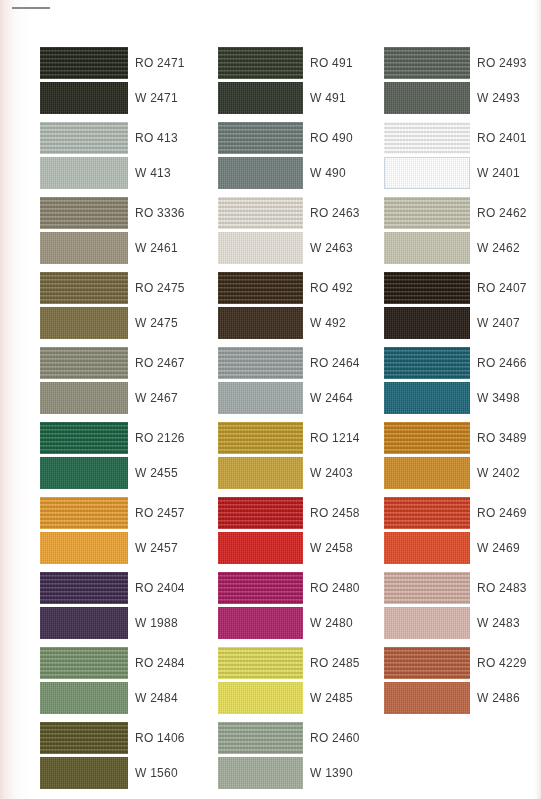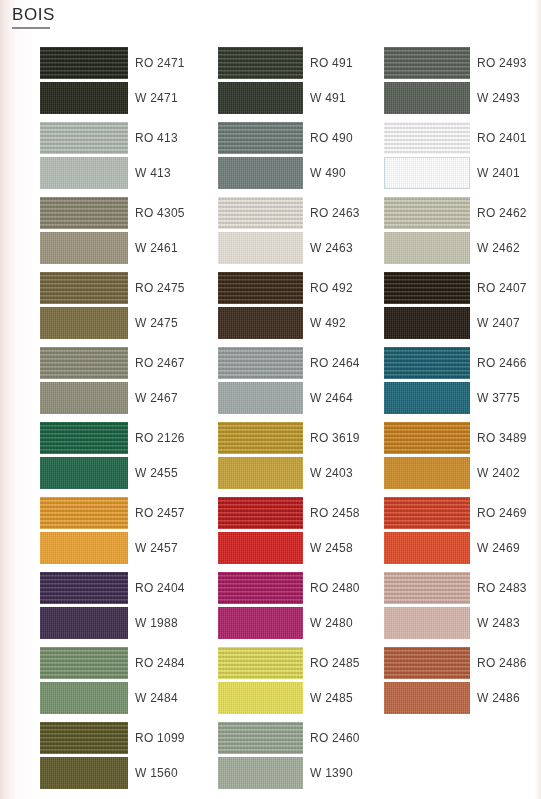--- a/index.html
+++ b/index.html
@@ -132,21 +132,20 @@
   .col1 .chip-label { left: 92px; }
   .col2 .chip { width: 86px; }
   .col2 .chip-label { left: 93px; }
 </style>
 </head>
 <body>
 
 <div id="page">
 
   <div id="header">
-    <div id="page-title">BOIS</div>
     <div id="title-rule"></div>
   </div>
 
   <div id="columns">
       <div class="column col0">
         <div class="pair">
           <div class="swatch-row">
             <div class="chip grainy" style="background-color: rgb(35, 38, 28);"></div>
             <div class="chip-label">RO 2471</div>
           </div>
@@ -161,21 +160,21 @@
             <div class="chip-label">RO 413</div>
           </div>
           <div class="swatch-row">
             <div class="chip" style="background-color: rgb(179, 189, 180);"></div>
             <div class="chip-label">W 413</div>
           </div>
         </div>
         <div class="pair">
           <div class="swatch-row">
             <div class="chip grainy" style="background-color: rgb(141, 133, 112);"></div>
-            <div class="chip-label">RO 4305</div>
+            <div class="chip-label">RO 3336</div>
           </div>
           <div class="swatch-row">
             <div class="chip" style="background-color: rgb(156, 146, 124);"></div>
             <div class="chip-label">W 2461</div>
           </div>
         </div>
         <div class="pair">
           <div class="swatch-row">
             <div class="chip grainy" style="background-color: rgb(117, 104, 63);"></div>
             <div class="chip-label">RO 2475</div>
@@ -231,21 +230,21 @@
             <div class="chip-label">RO 2484</div>
           </div>
           <div class="swatch-row">
             <div class="chip" style="background-color: rgb(116, 144, 107);"></div>
             <div class="chip-label">W 2484</div>
           </div>
         </div>
         <div class="pair">
           <div class="swatch-row">
             <div class="chip grainy" style="background-color: rgb(91, 85, 38);"></div>
-            <div class="chip-label">RO 1099</div>
+            <div class="chip-label">RO 1406</div>
           </div>
           <div class="swatch-row">
             <div class="chip" style="background-color: rgb(93, 87, 39);"></div>
             <div class="chip-label">W 1560</div>
           </div>
         </div>
       </div>
       <div class="column col1">
         <div class="pair">
           <div class="swatch-row">
@@ -293,21 +292,21 @@
             <div class="chip-label">RO 2464</div>
           </div>
           <div class="swatch-row">
             <div class="chip" style="background-color: rgb(160, 168, 168);"></div>
             <div class="chip-label">W 2464</div>
           </div>
         </div>
         <div class="pair">
           <div class="swatch-row">
             <div class="chip grainy" style="background-color: rgb(191, 155, 46);"></div>
-            <div class="chip-label">RO 3619</div>
+            <div class="chip-label">RO 1214</div>
           </div>
           <div class="swatch-row">
             <div class="chip" style="background-color: rgb(197, 161, 54);"></div>
             <div class="chip-label">W 2403</div>
           </div>
         </div>
         <div class="pair">
           <div class="swatch-row">
             <div class="chip grainy" style="background-color: rgb(192, 26, 27);"></div>
             <div class="chip-label">RO 2458</div>
@@ -389,21 +388,21 @@
             <div class="chip-label">W 2407</div>
           </div>
         </div>
         <div class="pair">
           <div class="swatch-row">
             <div class="chip grainy" style="background-color: rgb(26, 98, 114);"></div>
             <div class="chip-label">RO 2466</div>
           </div>
           <div class="swatch-row">
             <div class="chip" style="background-color: rgb(26, 101, 118);"></div>
-            <div class="chip-label">W 3775</div>
+            <div class="chip-label">W 3498</div>
           </div>
         </div>
         <div class="pair">
           <div class="swatch-row">
             <div class="chip grainy" style="background-color: rgb(200, 130, 31);"></div>
             <div class="chip-label">RO 3489</div>
           </div>
           <div class="swatch-row">
             <div class="chip" style="background-color: rgb(205, 138, 36);"></div>
             <div class="chip-label">W 2402</div>
@@ -425,21 +424,21 @@
             <div class="chip-label">RO 2483</div>
           </div>
           <div class="swatch-row">
             <div class="chip" style="background-color: rgb(214, 181, 172);"></div>
             <div class="chip-label">W 2483</div>
           </div>
         </div>
         <div class="pair">
           <div class="swatch-row">
             <div class="chip grainy" style="background-color: rgb(184, 95, 61);"></div>
-            <div class="chip-label">RO 2486</div>
+            <div class="chip-label">RO 4229</div>
           </div>
           <div class="swatch-row">
             <div class="chip" style="background-color: rgb(187, 100, 64);"></div>
             <div class="chip-label">W 2486</div>
           </div>
         </div>
       </div>
     </div>
 
 </div>

